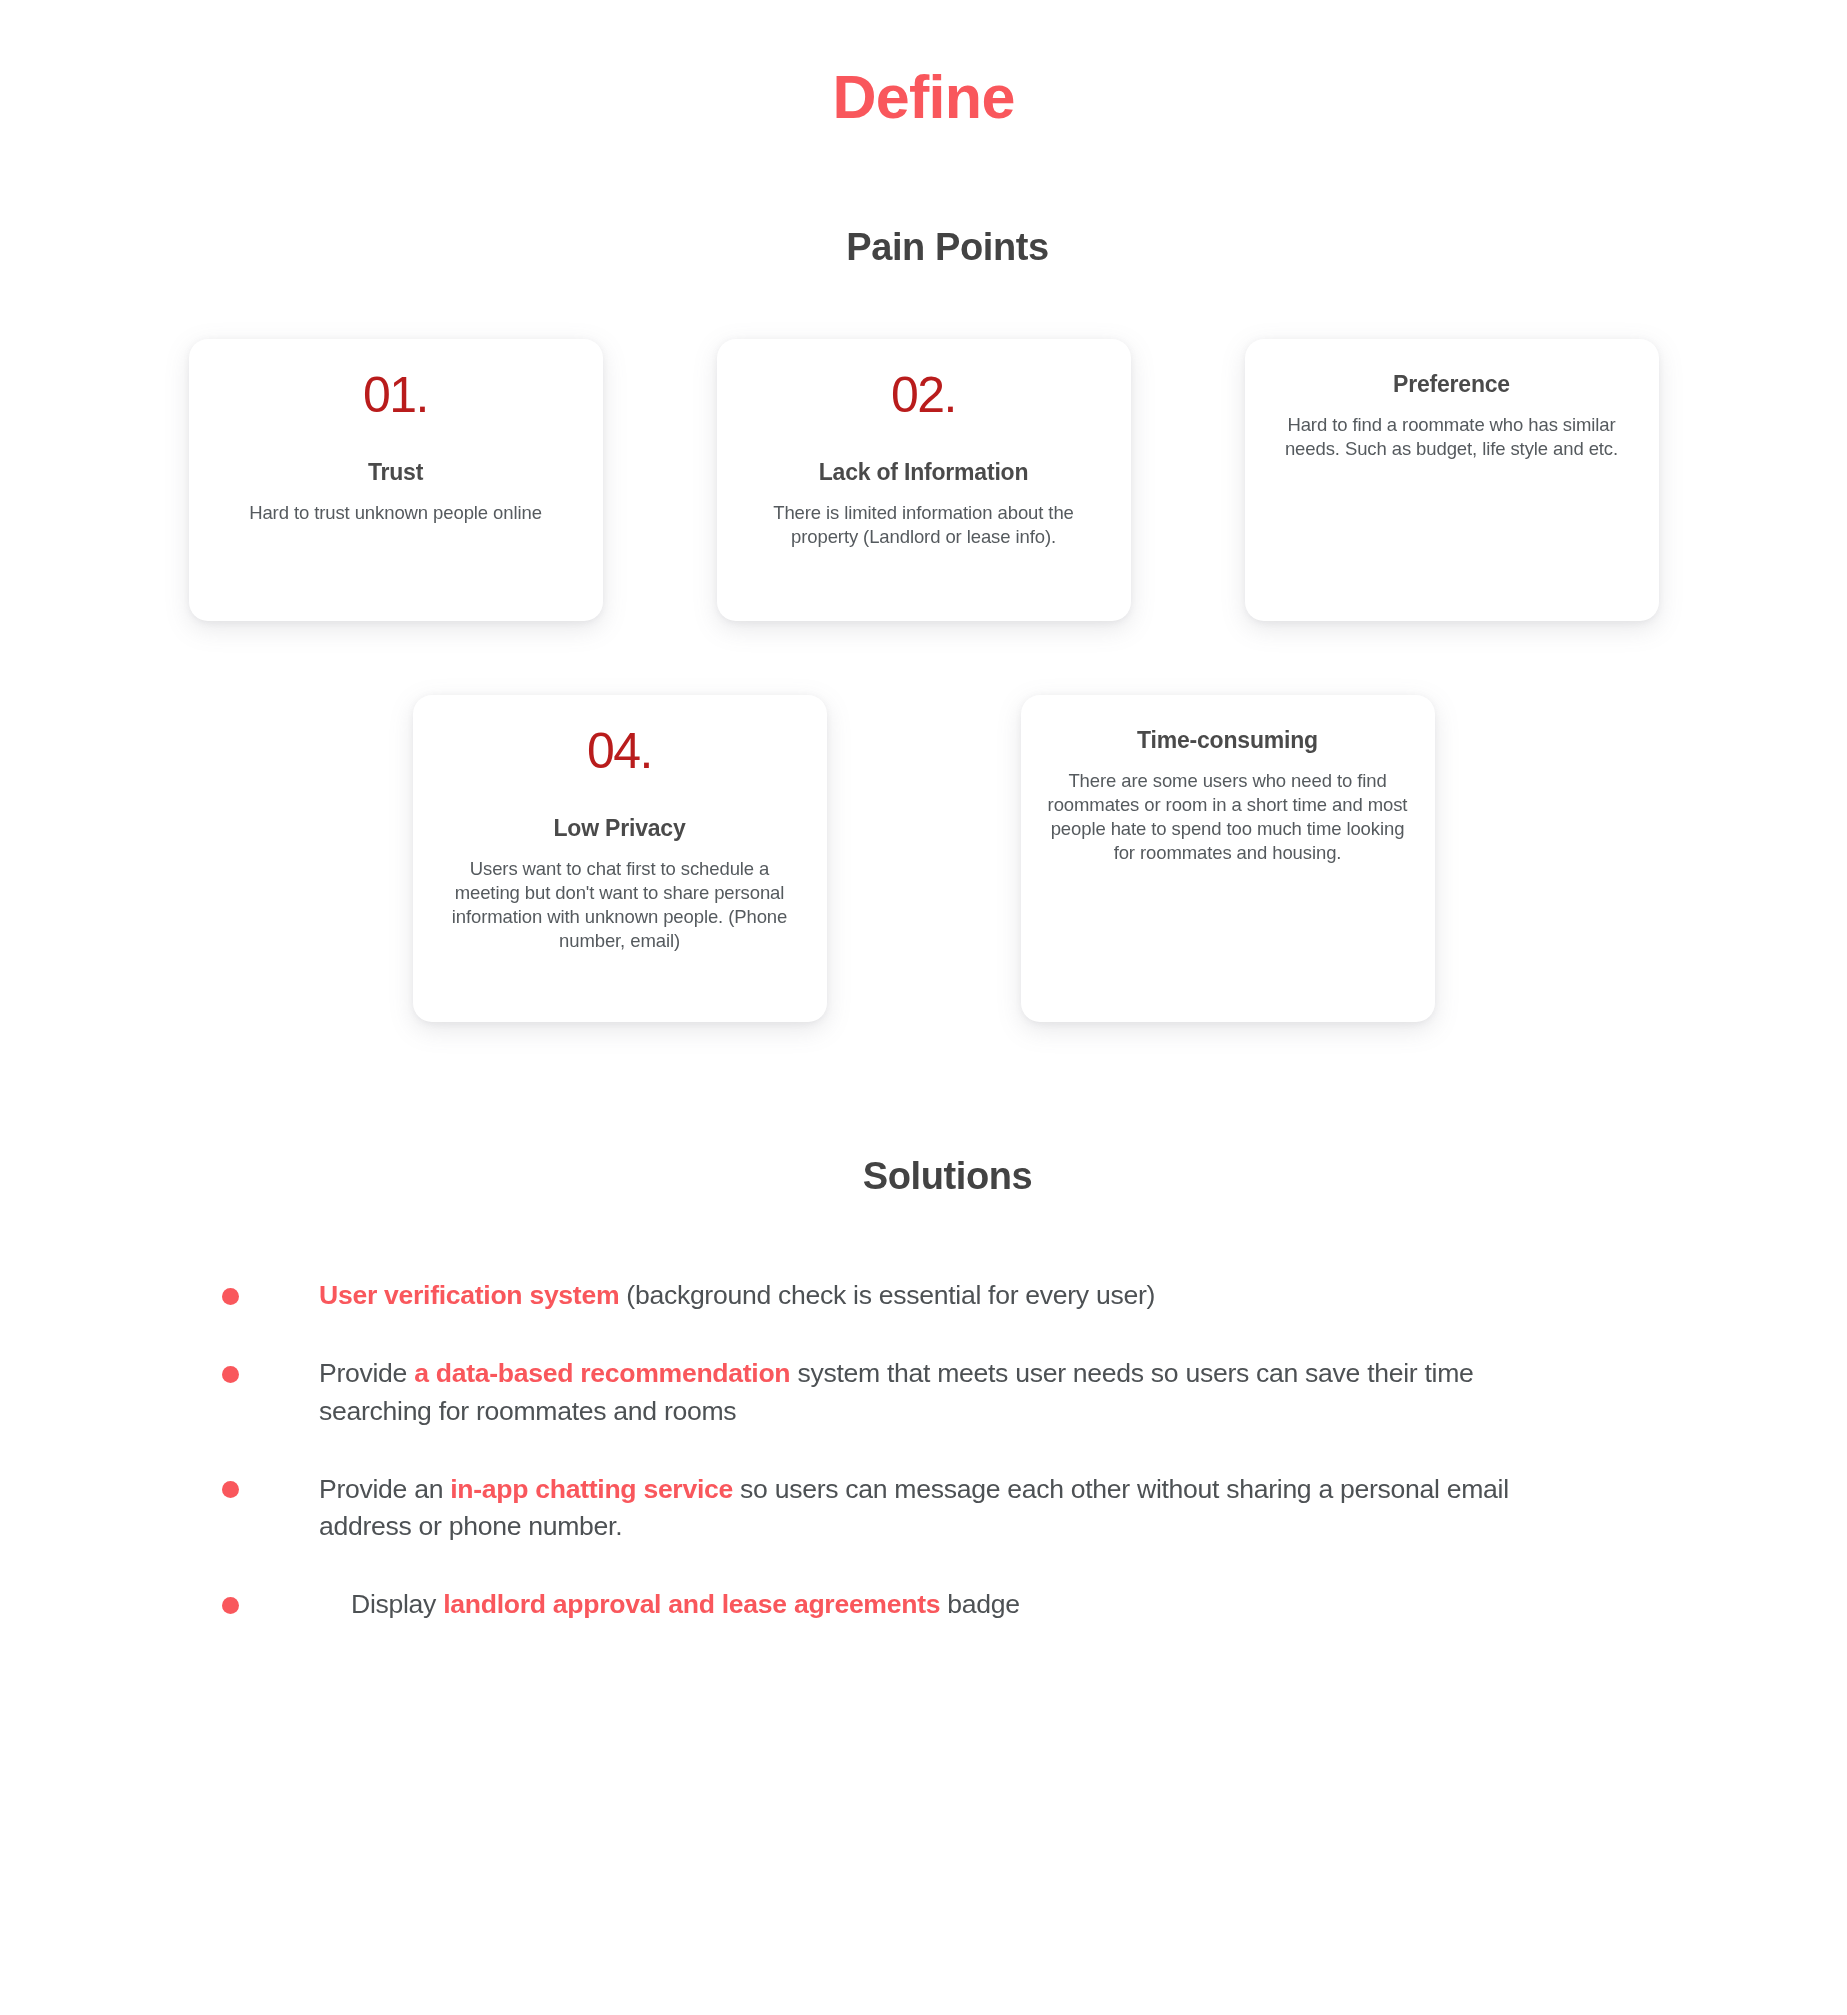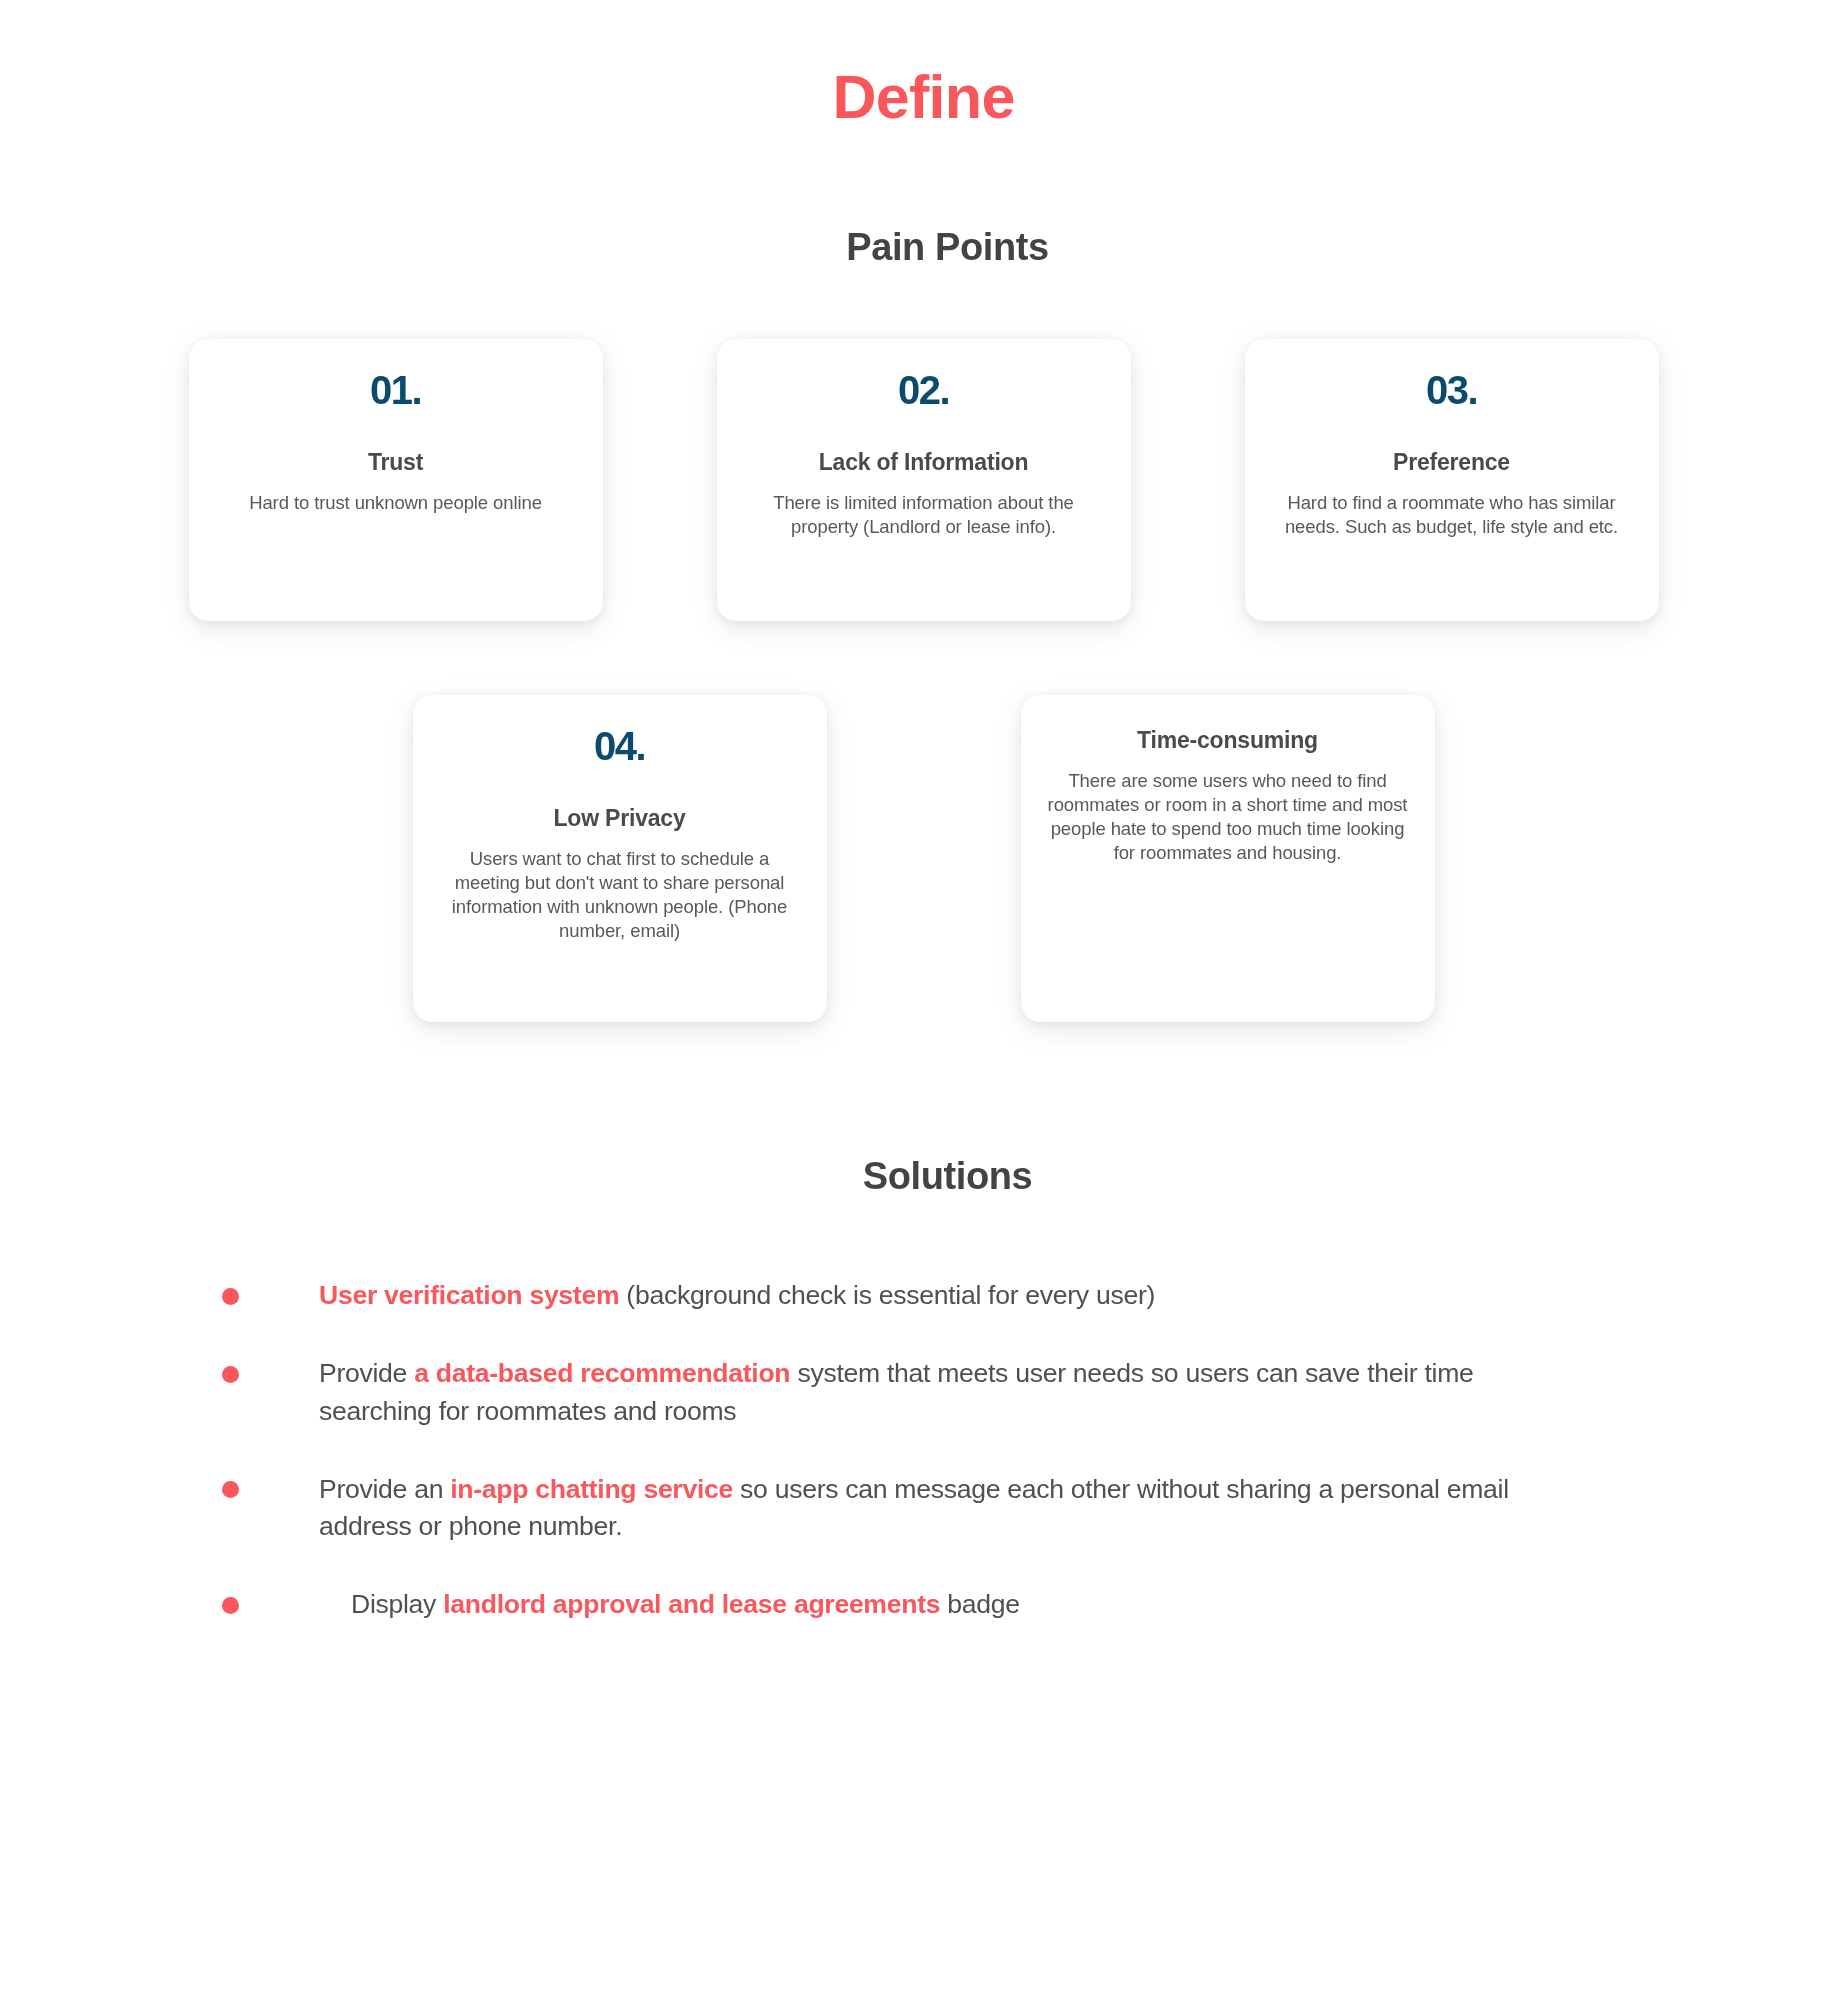--- a/index.html
+++ b/index.html
@@ -76,23 +76,23 @@
     border-radius: 19px;
     box-shadow: 0 7.4px 25px rgba(120,120,130,0.17),
                 0 1.5px 5.9px rgba(120,120,130,0.09);
     padding: 31px 22px 32.5px 22px;
     text-align: center;
   }
   .pain-card.h-short { min-height: 282px; }
   .pain-card.h-tall  { min-height: 327px; }
 
   .card-number {
-    color: #0c4a6e;
-    font-size: 40px;
-    font-weight: 700;
+    color: #b91c1c;
+    font-size: 50px;
+    font-weight: 400;
     letter-spacing: -1.5px;
     line-height: 1;
     margin-bottom: 38px;
   }
   .card-title {
     color: #4a4a4a;
     font-size: 23px;
     font-weight: 700;
     letter-spacing: -0.2px;
     margin-bottom: 14.8px;
@@ -162,21 +162,20 @@
     <div class="card-desc">Hard to trust unknown people online</div>
   </div>
 
   <div class="pain-card h-short">
     <div class="card-number">02.</div>
     <div class="card-title">Lack of Information</div>
     <div class="card-desc">There is limited information about the property (Landlord or lease info).</div>
   </div>
 
   <div class="pain-card h-short">
-    <div class="card-number">03.</div>
     <div class="card-title">Preference</div>
     <div class="card-desc">Hard to find a roommate who has similar needs. Such as budget, life style and etc.</div>
   </div>
 
 </div>
 
 <div class="cards-row row-2">
 
   <div class="pain-card h-tall">
     <div class="card-number">04.</div>

